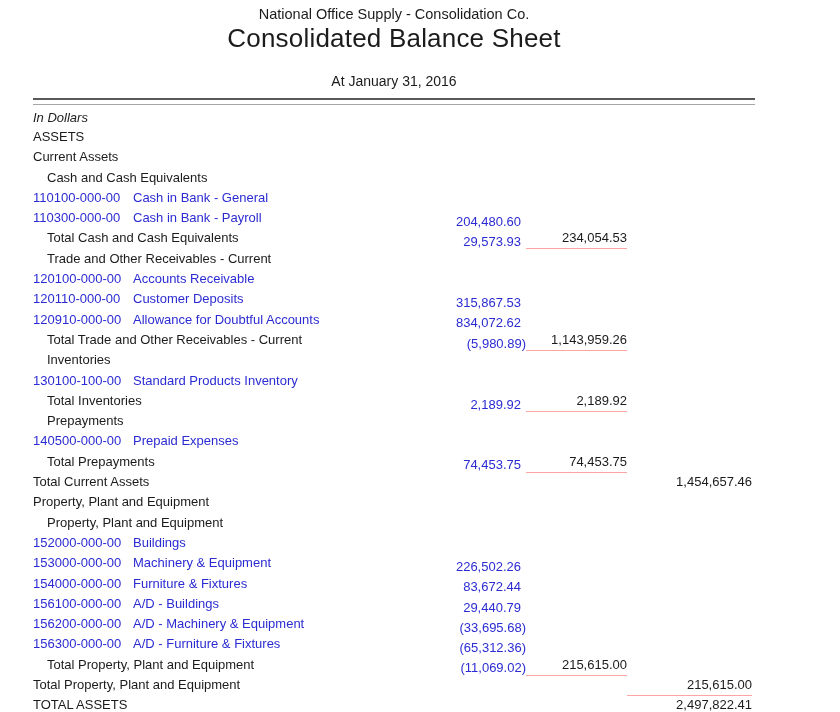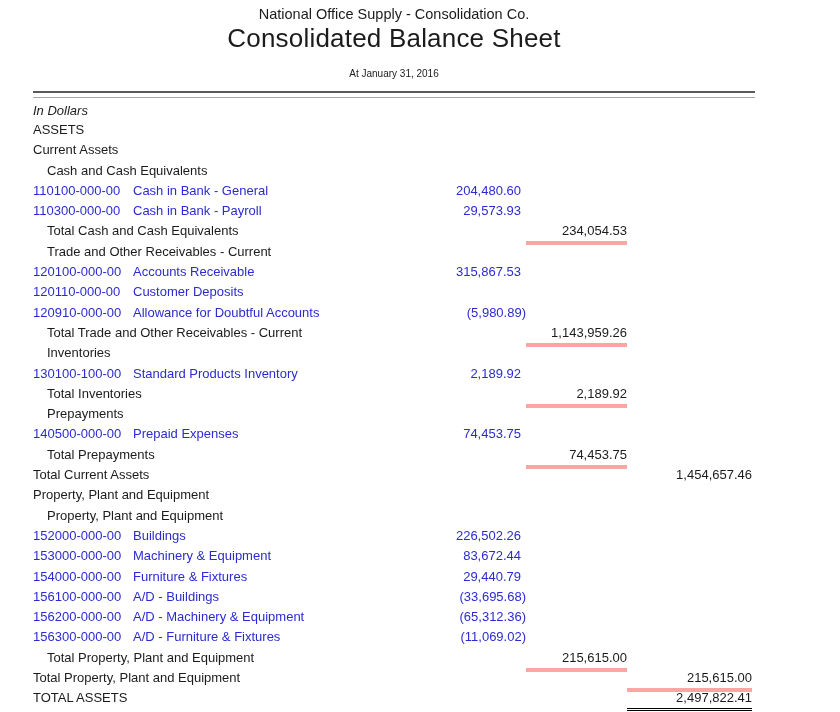--- a/index.html
+++ b/index.html
@@ -9,21 +9,21 @@
     background:#ffffff;
     font-family:"Liberation Sans", sans-serif;
     color:#1b1b1b;
     box-sizing:border-box;
     padding:6px 0 16px 33px;
     overflow:hidden;
   }
   .hdr{width:722px;text-align:center;}
   .company{font-size:14.5px;line-height:16px;}
   .title{font-size:26px;line-height:32px;font-weight:400;letter-spacing:.2px;}
-  .dateline{font-size:10px;line-height:16px;margin-top:12px;}
+  .dateline{font-size:14px;line-height:16px;margin-top:19px;}
   .rule-double{
     width:722px;height:4px;margin-top:9px;
     border-top:2px solid #595959;
     border-bottom:1px solid #a6a6a6;
     box-sizing:content-box;
   }
   .currency-note{font-size:13px;font-style:italic;height:18px;line-height:18px;margin-top:4px;}
   .rows{width:722px;}
   .row{
     display:grid;
@@ -34,23 +34,23 @@
   .lbl{grid-column:1 / span 2;white-space:nowrap;overflow:hidden;}
   .l0{padding-left:0;}
   .l1{padding-left:14px;}
   .b{font-weight:normal;}
   .acct{grid-column:1;}
   .accno{display:inline-block;width:100px;}
   .link{color:#2b2bd2;text-decoration:none;cursor:pointer;}
   .c1{grid-column:2;text-align:right;}
   .c2{grid-column:3;text-align:right;}
   .c3{grid-column:4;text-align:right;}
-  .amt{padding-right:5px;}
+  .amt{padding-right:5px;margin-top:24px;}
   .amt.neg{padding-right:0;text-align:right;}
-  .u1{border-bottom:4px solid #fca5a5;}
+  .u1{border-bottom:1px solid #fca5a5;}
   .u2{position:relative;border-bottom:1px solid #000;}
   .u2::after{
     content:"";position:absolute;left:0;right:0;bottom:-3px;
     border-bottom:1px solid #000;
   }
 </style>
 </head>
 <body>
 
 <div class="page">
@@ -106,20 +106,21 @@
       <div class="lbl acct">
         <span class="accno link">120100-000-00</span><span class="link">Accounts Receivable</span>
       </div>
       <div class="c1 amt link">315,867.53</div>
     </div>
 
     <div class="row">
       <div class="lbl acct">
         <span class="accno link">120110-000-00</span><span class="link">Customer Deposits</span>
       </div>
+      <div class="c1 amt link">834,072.62</div>
     </div>
 
     <div class="row">
       <div class="lbl acct">
         <span class="accno link">120910-000-00</span><span class="link">Allowance for Doubtful Accounts</span>
       </div>
       <div class="c1 amt link neg">(5,980.89)</div>
     </div>
 
     <div class="row">

